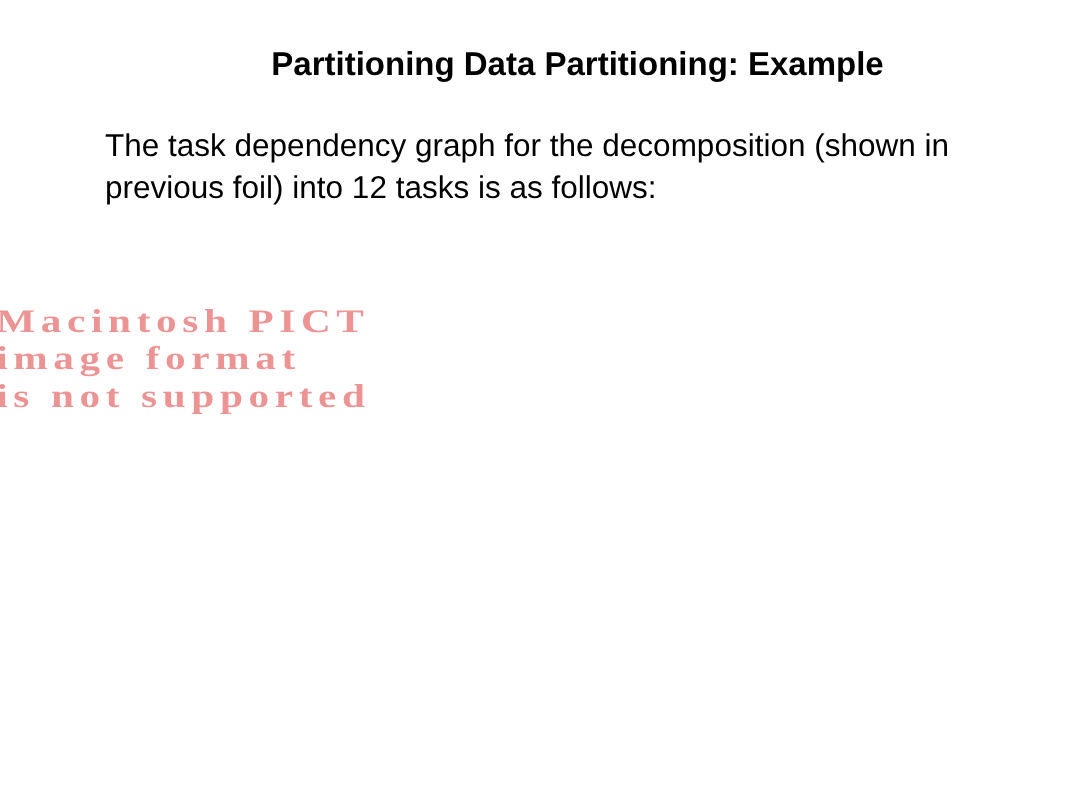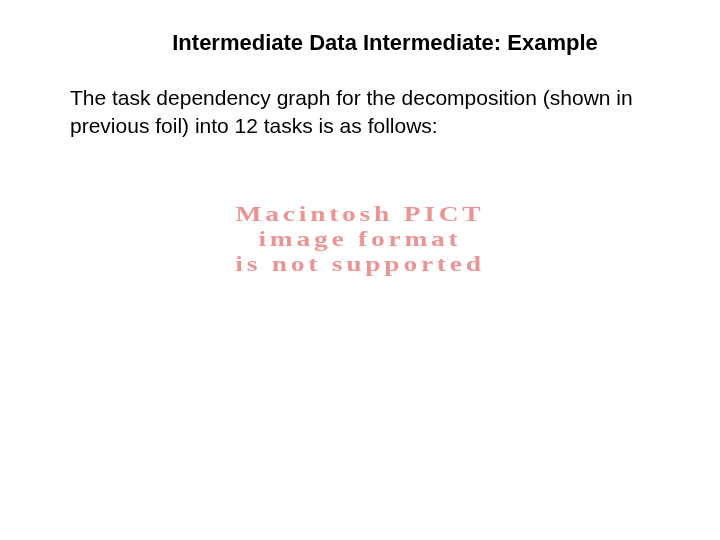--- a/index.html
+++ b/index.html
@@ -28,38 +28,38 @@
       margin-left: 50px;
       margin-bottom: 28px;
     }
     .body-text {
       font-size: 21px;
       color: #000;
       line-height: 1.35;
       margin-bottom: 60px;
     }
     .pict-error {
-      text-align: center;
+      text-align: left;
       margin-top: 10px;
     }
     .pict-line {
       font-family: Georgia, 'Times New Roman', serif;
       font-size: 22px;
       font-weight: bold;
       color: rgba(220, 60, 60, 0.55);
       letter-spacing: 3px;
       transform: scaleX(1.25);
       line-height: 1.15;
       display: block;
     }
   </style>
 </head>
 <body>
 
 <div class="slide">
-  <h1 class="title">Intermediate Data Intermediate: Example</h1>
+  <h1 class="title">Partitioning Data Partitioning: Example</h1>
   <p class="body-text">The task dependency graph for the decomposition (shown in previous foil) into 12 tasks is as follows:</p>
   <div class="pict-error">
     <span class="pict-line">Macintosh PICT</span>
     <span class="pict-line">image format</span>
     <span class="pict-line">is not supported</span>
   </div>
 </div>
 
 </body></html>

